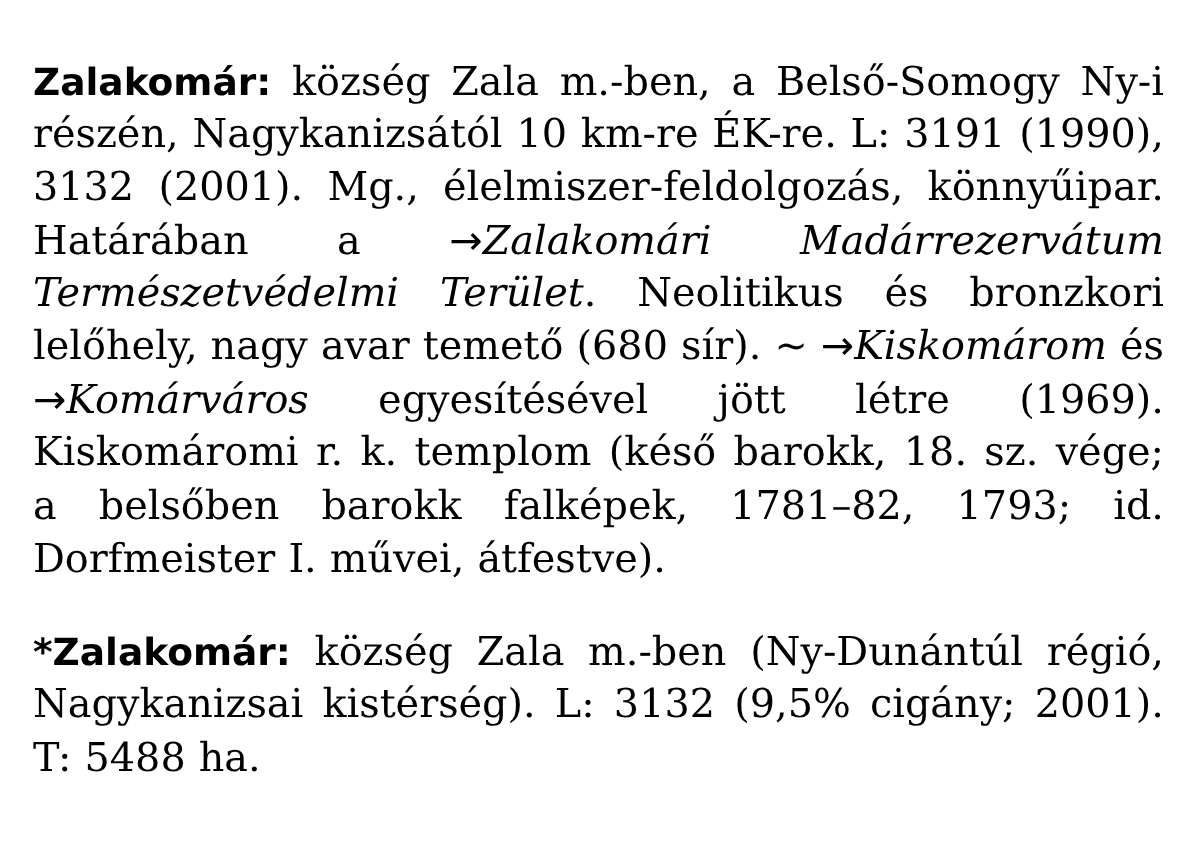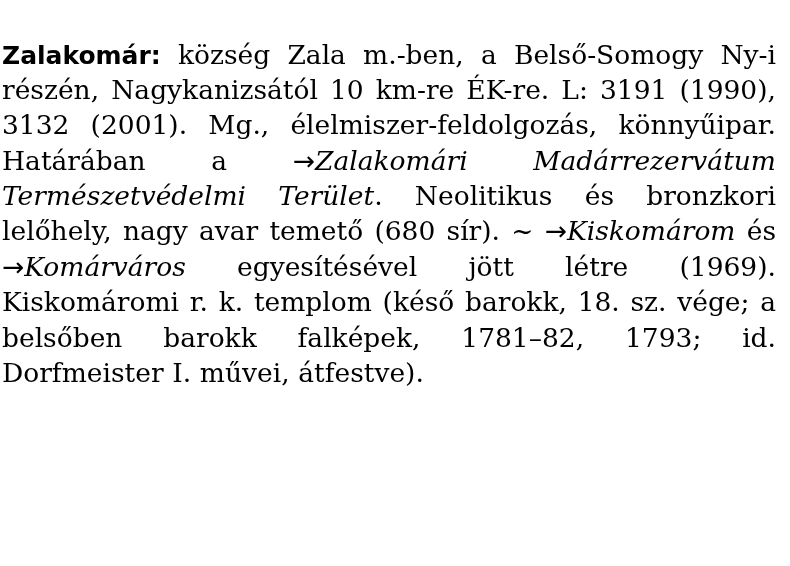--- a/index.html
+++ b/index.html
@@ -11,21 +11,21 @@
     height: 566px;
     background: #ffffff;
     font-family: "DejaVu Serif", serif;
     color: #000000;
     overflow: hidden;
   }
   .page {
     box-sizing: border-box;
     width: 790px;
     height: 398px;
-    padding: 10px 14px 0 2px;
+    padding: 10px 14px 0 22px;
   }
   .entry {
     font-size: 26.5px;
     line-height: 1.335;
     text-align: justify;
     text-justify: inter-word;
     word-spacing: 0.01em;
     hyphens: manual;
   }
   .entry + .entry {
@@ -54,14 +54,17 @@
 </style>
 </head>
 <body>
 
 <div class="page">
 
   <p class="entry">
     <span class="headword">Zalakomár:</span><span class="body-text"> község Zala m.-ben, a Belső-Somogy Ny-i részén, Nagykanizsától 10 km-re ÉK-re. L: 3191 (1990), 3132 (2001). Mg., élelmiszer-feldolgozás, könnyűipar. Határában a </span><span class="arrow">→</span><span class="ital">Zalakomári Madárrezervátum Természetvédelmi Terület</span><span class="body-text">. Neolitikus és bronzkori lelőhely, nagy avar temető (680 sír). ~ </span><span class="arrow">→</span><span class="ital">Kiskomárom</span><span class="body-text"> és </span><span class="arrow">→</span><span class="ital">Komárváros</span><span class="body-text"> egyesítésével jött létre (1969). Kiskomáromi r. k. templom (késő barokk, 18. sz. vége; a belsőben barokk falképek, 1781–82, 1793; id. Dorfmeister I. művei, átfestve).</span>
   </p>
 
+  <p class="entry entry-2">
+    <span class="headword">*Zalakomár:</span><span class="body-text"> község Zala m.-ben (Ny-Dunántúl régió, Nagykanizsai kistérség). L: 3132 (9,5% cigány; 2001). T: 5488 ha.</span>
+  </p>
 
 </div>
 
 </body></html>

